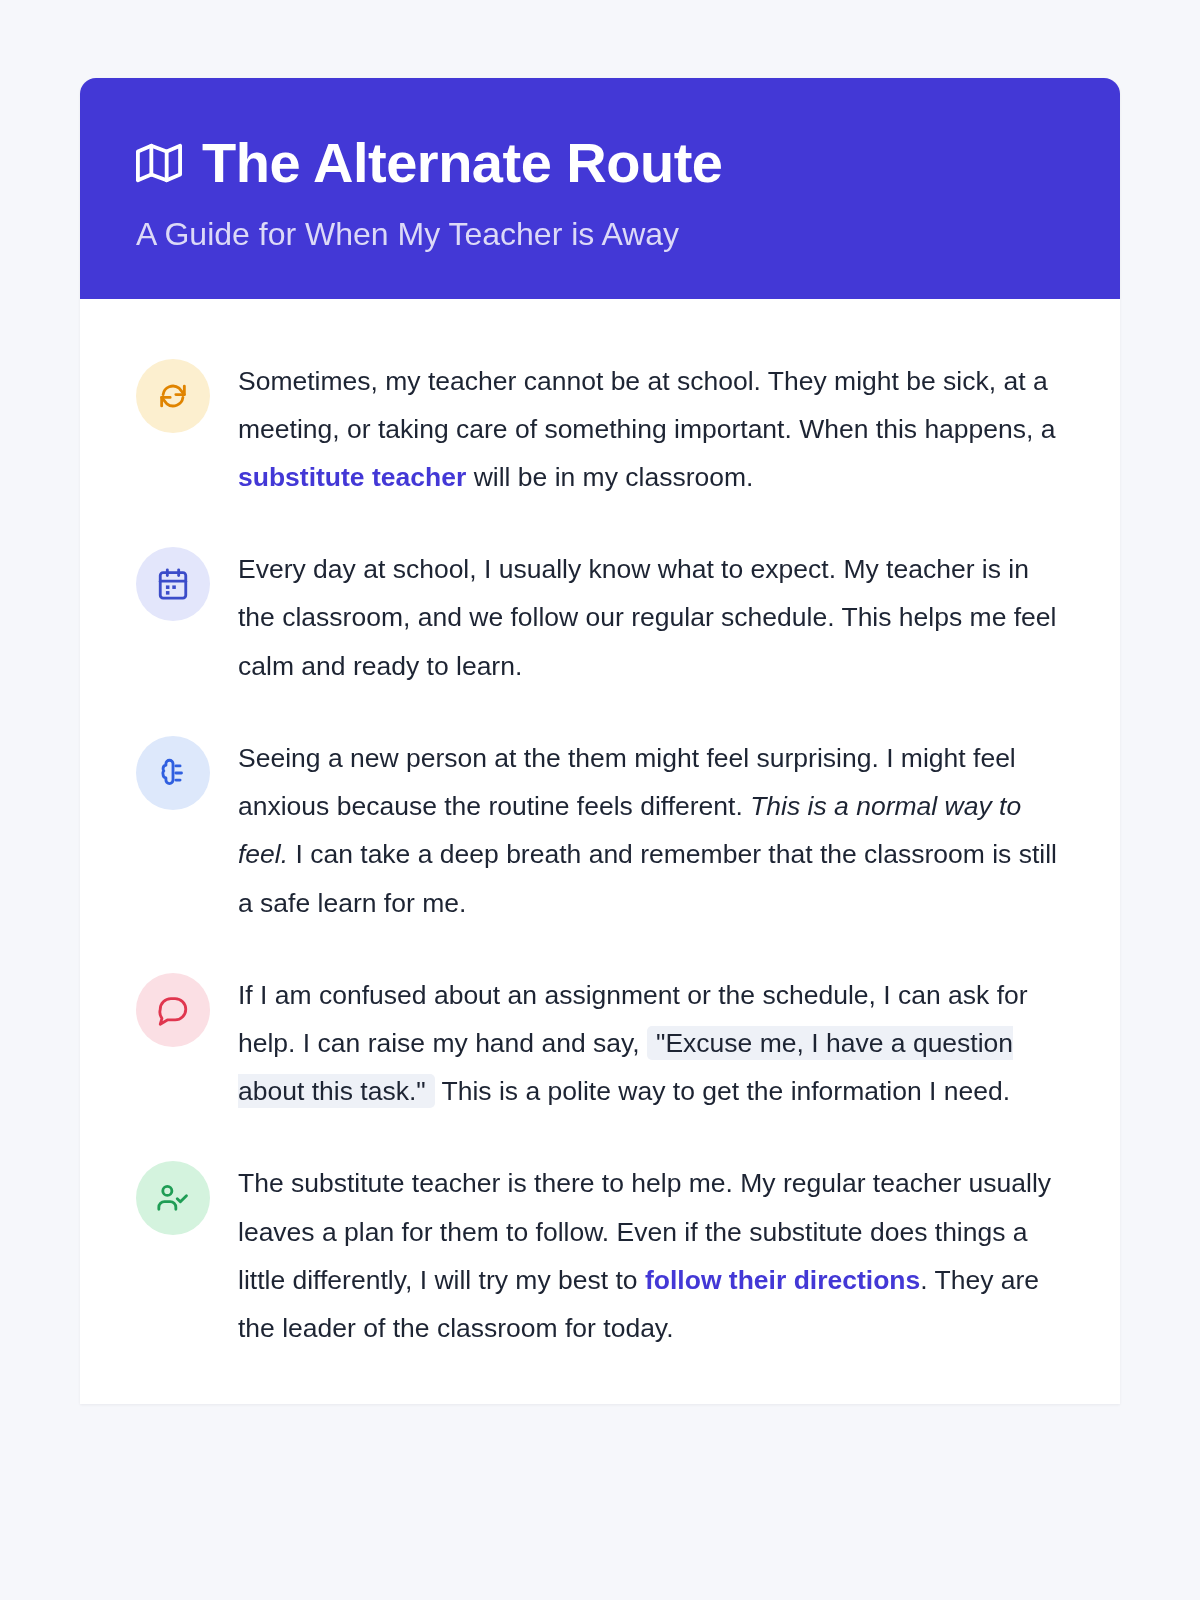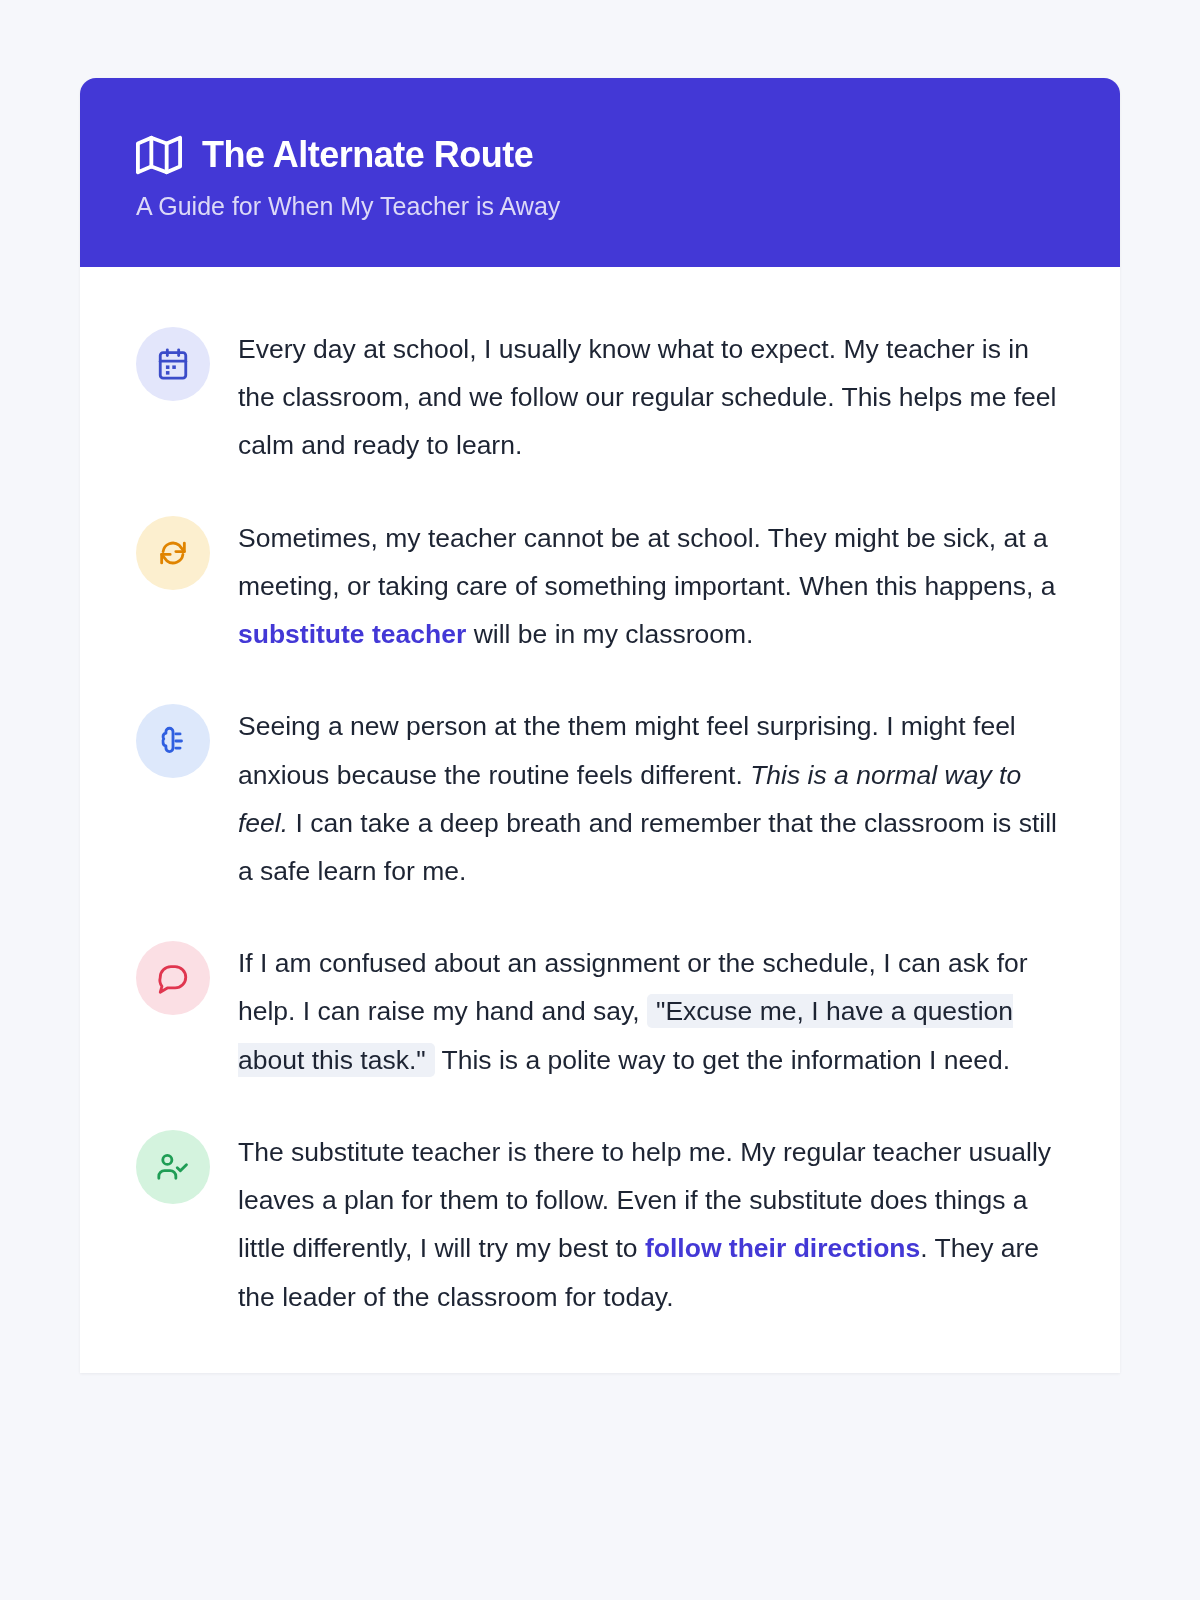--- a/index.html
+++ b/index.html
@@ -26,29 +26,29 @@
     padding: 54px 56px 46px 56px;
     color: #ffffff;
   }
   .title-row {
     display: flex;
     align-items: center;
     gap: 20px;
   }
   .map-icon svg { display: block; }
   .card-title {
-    font-size: 36px;
+    font-size: 56px;
     font-weight: bold;
     letter-spacing: -0.5px;
     line-height: 1.1;
     margin: 0;
   }
   .card-subtitle {
-    margin-top: 14px;
-    font-size: 25px;
+    margin-top: 22px;
+    font-size: 32px;
     color: #dcd9f7;
     font-weight: normal;
   }
   .card-body {
     padding: 56px 56px 10px 56px;
   }
   .item {
     display: flex;
     align-items: flex-start;
     gap: 28px;
@@ -98,47 +98,47 @@
           </svg>
         </span>
         <h1 class="card-title">The Alternate Route</h1>
       </div>
       <div class="card-subtitle">A Guide for When My Teacher is Away</div>
     </div>
 
     <div class="card-body">
 
       <div class="item">
+        <span class="badge" style="background:#fcefcf;">
+          <svg width="34" height="34" viewBox="0 0 24 24" fill="none" stroke="#e08400" stroke-width="2" stroke-linecap="round" stroke-linejoin="round">
+            <polyline points="20 5 20 11 14 11"></polyline>
+            <polyline points="4 19 4 13 10 13"></polyline>
+            <path d="M19 13a7 7 0 0 1-11.3 4.5L4 13"></path>
+            <path d="M5 11a7 7 0 0 1 11.3-4.5L20 11"></path>
+          </svg>
+        </span>
+        <div class="text">
+          <span>Sometimes, my teacher cannot be at school. They might be sick, at a meeting, or taking care of something important. When this happens, a </span><span class="hl">substitute teacher</span><span> will be in my classroom.</span>
+        </div>
+      </div>
+
+      <div class="item">
         <span class="badge" style="background:#e3e6fb;">
           <svg width="34" height="34" viewBox="0 0 24 24" fill="none" stroke="#3b4cc9" stroke-width="2" stroke-linecap="round" stroke-linejoin="round">
             <rect x="3" y="4" width="18" height="18" rx="2" ry="2"></rect>
             <line x1="16" y1="2" x2="16" y2="6"></line>
             <line x1="8" y1="2" x2="8" y2="6"></line>
             <line x1="3" y1="10" x2="21" y2="10"></line>
             <rect x="7" y="13" width="2.5" height="2.5" fill="#3b4cc9" stroke="none"></rect>
             <rect x="11.5" y="13" width="2.5" height="2.5" fill="#3b4cc9" stroke="none"></rect>
             <rect x="7" y="17" width="2.5" height="2.5" fill="#3b4cc9" stroke="none"></rect>
           </svg>
         </span>
         <div class="text">
           <span>Every day at school, I usually know what to expect. My teacher is in the classroom, and we follow our regular schedule. This helps me feel calm and ready to learn.</span>
-        </div>
-      </div>
-
-      <div class="item">
-        <span class="badge" style="background:#fcefcf;">
-          <svg width="34" height="34" viewBox="0 0 24 24" fill="none" stroke="#e08400" stroke-width="2" stroke-linecap="round" stroke-linejoin="round">
-            <polyline points="20 5 20 11 14 11"></polyline>
-            <polyline points="4 19 4 13 10 13"></polyline>
-            <path d="M19 13a7 7 0 0 1-11.3 4.5L4 13"></path>
-            <path d="M5 11a7 7 0 0 1 11.3-4.5L20 11"></path>
-          </svg>
-        </span>
-        <div class="text">
-          <span>Sometimes, my teacher cannot be at school. They might be sick, at a meeting, or taking care of something important. When this happens, a </span><span class="hl">substitute teacher</span><span> will be in my classroom.</span>
         </div>
       </div>
 
       <div class="item">
         <span class="badge" style="background:#dde8fb;">
           <svg width="34" height="34" viewBox="0 0 24 24" fill="none" stroke="#2f5fe0" stroke-width="2" stroke-linecap="round" stroke-linejoin="round">
             <path d="M9.5 3A2.5 2.5 0 0 0 7 5.5v1A2.5 2.5 0 0 0 5 9a2.5 2.5 0 0 0 .5 1.5A2.5 2.5 0 0 0 5 13a2.5 2.5 0 0 0 2 2.45V17a2.5 2.5 0 0 0 2.5 2.5A2.5 2.5 0 0 0 12 17V5.5A2.5 2.5 0 0 0 9.5 3z"></path>
             <path d="M14 7h3"></path>
             <path d="M14 12h4"></path>
             <path d="M14 17h3"></path>

